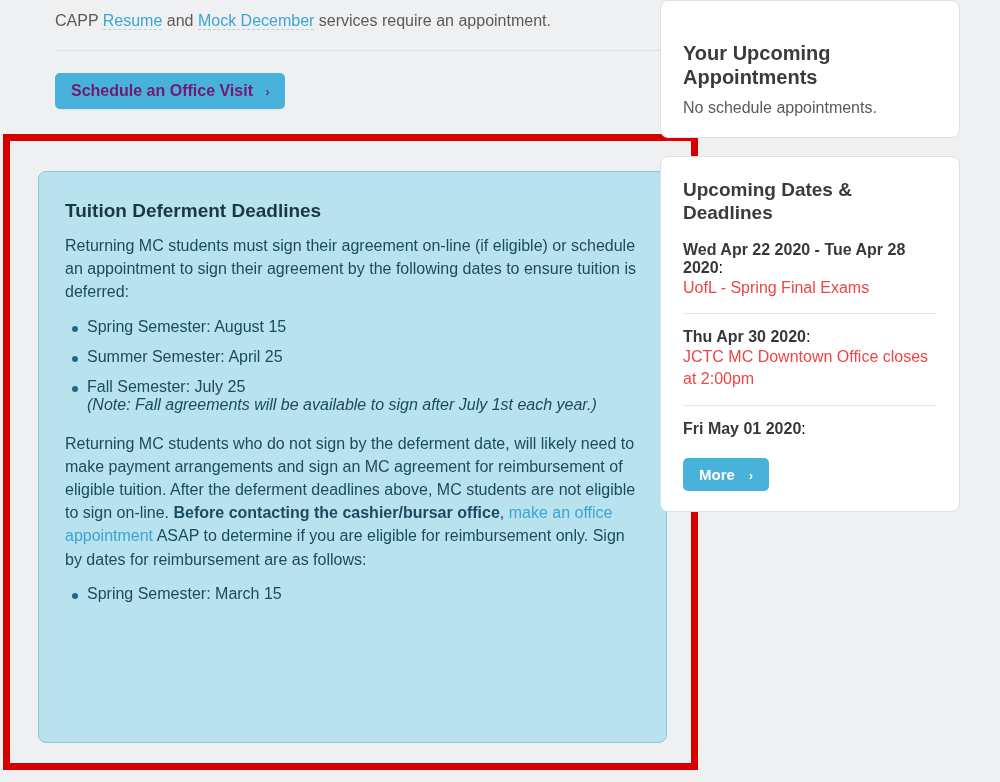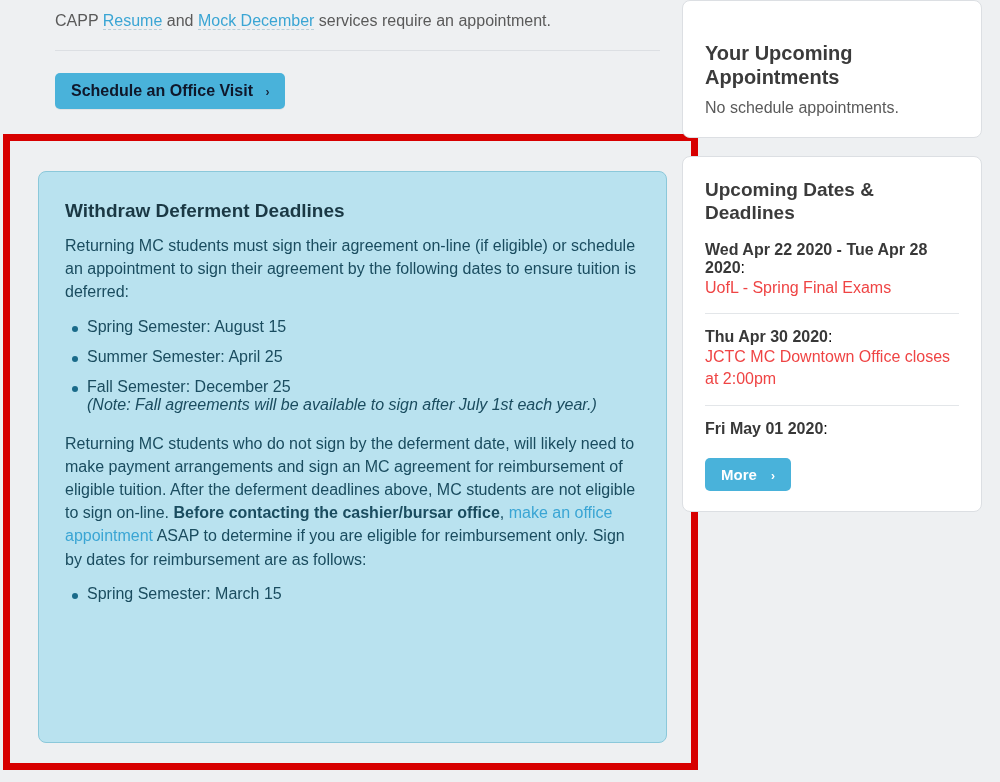--- a/index.html
+++ b/index.html
@@ -33,21 +33,21 @@
       border-bottom: 1px dashed #b9cfd9;
     }
     .intro-hr {
       border: none;
       border-top: 1px solid #dcdfe3;
       margin-bottom: 22px;
     }
     .btn-primary {
       display: inline-block;
       background: #49b2da;
-      color: #0f172a;
+      color: #701a75;
       font-size: 16px;
       font-weight: 600;
       padding: 9px 16px;
       border-radius: 5px;
       border: none;
       cursor: pointer;
       box-shadow: 0 1px 0 rgba(0,0,0,0.05);
     }
     .btn-primary .chev {
       margin-left: 8px;
@@ -113,21 +113,21 @@
     }
     .info-panel b {
       font-weight: 700;
     }
     .info-panel .inline-link {
       color: #3aa5d4;
       text-decoration: none;
     }
     .side-col {
       position: absolute;
-      left: 682px;
+      left: 660px;
       top: 0;
       width: 300px;
     }
     .card {
       background: #fff;
       border: 1px solid #dcdfe3;
       border-radius: 8px;
       padding: 22px 22px 20px 22px;
       margin-bottom: 18px;
     }
@@ -197,27 +197,27 @@
   </p>
   <hr class="intro-hr">
   <button class="btn-primary">
     <span>Schedule an Office Visit</span>
     <span class="chev">›</span>
   </button>
 </div>
 
 <div class="highlight-wrap">
   <div class="info-panel">
-    <h3>Withdraw Deferment Deadlines</h3>
+    <h3>Tuition Deferment Deadlines</h3>
     <p>Returning MC students must sign their agreement on-line (if eligible) or schedule an appointment to sign their agreement by the following dates to ensure tuition is deferred:</p>
     <ul>
       <li>Spring Semester: August 15</li>
       <li>Summer Semester: April 25</li>
       <li>
-        <span>Fall Semester: December 25</span><br>
+        <span>Fall Semester: July 25</span><br>
         <span class="note">(Note: Fall agreements will be available to sign after July 1st each year.)</span>
       </li>
     </ul>
     <p>
       <span>Returning MC students who do not sign by the deferment date, will likely need to make payment arrangements and sign an MC agreement for reimbursement of eligible tuition. After the deferment deadlines above, MC students are not eligible to sign on-line. </span><b>Before contacting the cashier/bursar office</b><span>, </span><a href="#" class="inline-link">make an office appointment</a><span> ASAP to determine if you are eligible for reimbursement only. Sign by dates for reimbursement are as follows:</span>
     </p>
     <ul>
       <li>Spring Semester: March 15</li>
     </ul>
   </div>

